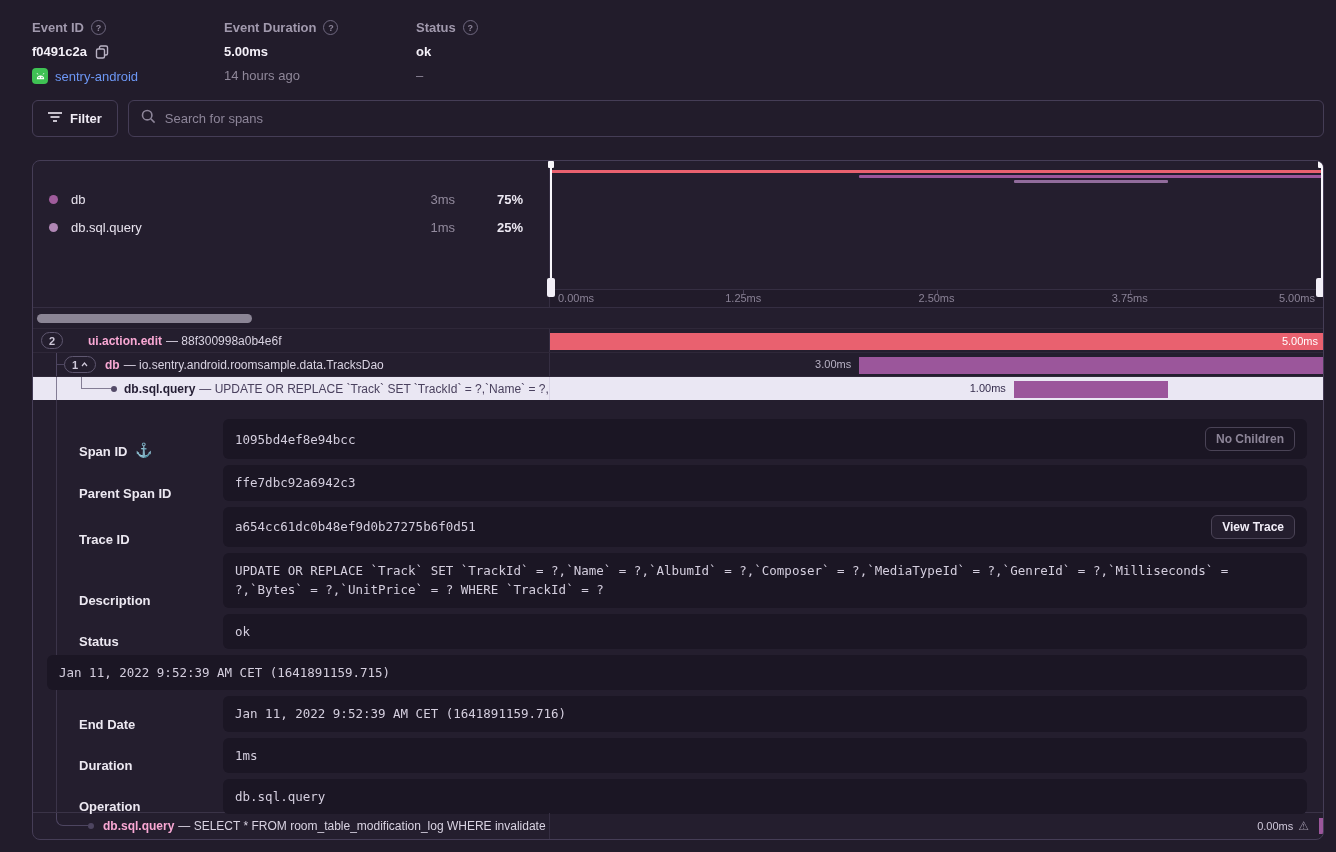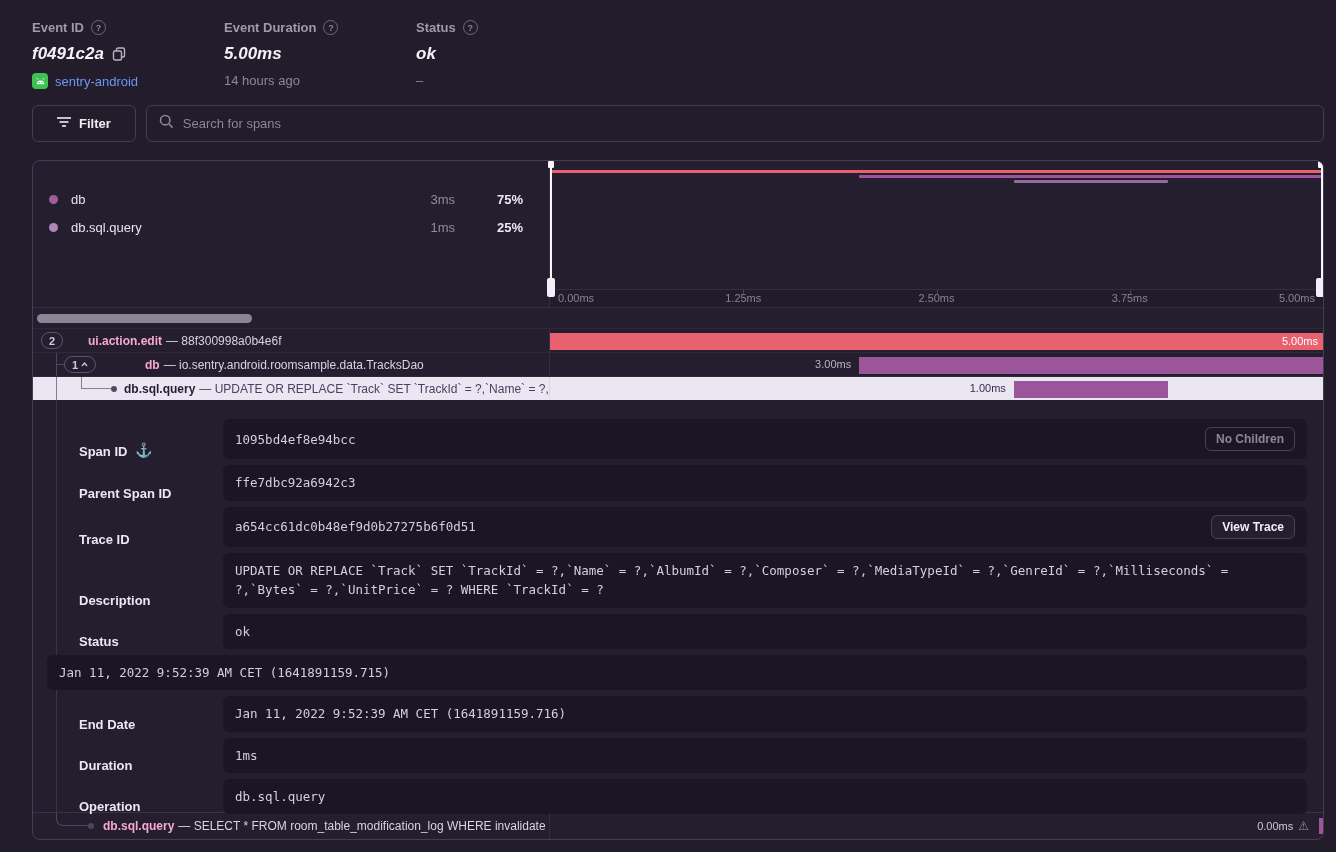--- a/index.html
+++ b/index.html
@@ -7,30 +7,30 @@
   body { background:#221c2b; font-family:"Liberation Sans", sans-serif; color:#ece8f2; }
   .mono { font-family:"DejaVu Sans Mono", monospace; }
 
   
   .header { display:flex; padding:20px 32px 0 32px; gap:0; }
   .meta-col { min-width:192px; }
   .meta-col.c2 { min-width:192px; }
   .meta-label { display:flex; align-items:center; gap:7px; font-size:13px; font-weight:bold; color:#a199ad; }
   .help-icon { width:15px; height:15px; border:1.4px solid #6f6880; border-radius:50%; color:#8d8599;
                font-size:9px; font-weight:bold; display:flex; align-items:center; justify-content:center; }
-  .meta-value { margin-top:9px; font-size:17px; font-weight:600; color:#f4f0f8; display:flex; align-items:center; gap:8px;font-style:italic; }
+  .meta-value { margin-top:9px; font-size:13px; font-weight:600; color:#f4f0f8; display:flex; align-items:center; gap:8px; }
   .meta-sub { margin-top:9px; font-size:13px; color:#8f8799; display:flex; align-items:center; gap:7px; }
   .copy-icon svg { display:block; }
   .project-link { color:#6d97f5; font-size:13px; font-weight:500; }
   .android-badge { width:16px; height:16px; border-radius:4px; background:#3fc254; display:flex; align-items:center; justify-content:center; }
 
   
   .toolbar { display:flex; gap:10px; padding:0 12px 0 32px; margin-top:16px; }
   .filter-btn { display:flex; align-items:center; gap:8px; border:1px solid #453d56; border-radius:6px;
-                background:transparent; color:#f0ecf5; font-weight:bold; font-size:13px; padding:0 24px; height:37px; cursor:pointer; }
+                background:transparent; color:#f0ecf5; font-weight:bold; font-size:13px; padding:0 15px; height:37px; cursor:pointer; }
   .search-box { flex:1; display:flex; align-items:center; gap:9px; border:1px solid #453d56; border-radius:6px;
                 height:37px; padding:0 12px; }
   .search-box input { flex:1; background:transparent; border:none; outline:none; color:#e8e3ee; font-size:13px; }
   .search-box input::placeholder { color:#8d8599; }
 
   
   .panel { position:absolute; left:32px; right:12px; top:160px; height:680px;
            border:1px solid #453d56; border-radius:8px; background:#241e2e; overflow:hidden;
            display:flex; flex-direction:column; }
   .vsep { border-right:1px solid #352e42; }
@@ -257,21 +257,21 @@
     <div class="trow">
       <div class="tleft">
         <span class="conn" style="left:23px; top:0; width:1px; height:24px;"></span>
         <span class="conn" style="left:23px; top:11px; width:8px; height:1px;"></span>
         <span class="pill" style="left:31px;">
           <span>1</span>
           <svg width="7" height="5" viewBox="0 0 7 5">
               <path d="M1 4 L3.5 1 L6 4" fill="none" stroke="#cfc9da" stroke-width="1.2"></path>
             </svg>
         </span>
-        <span class="t-text" style="margin-left:112px;">
+        <span class="t-text" style="margin-left:72px;">
           <b>db</b><span>—</span>
           <span>io.sentry.android.roomsample.data.TracksDao</span>
         </span>
       </div>
       <div class="tright">
         <span class="bar-label-out" style="left: calc(40% - 78px);">3.00ms</span>
         <div class="bar" style="left: 40%; width: 60%; background: rgb(155, 86, 155);"></div>
       </div>
     </div>
 

